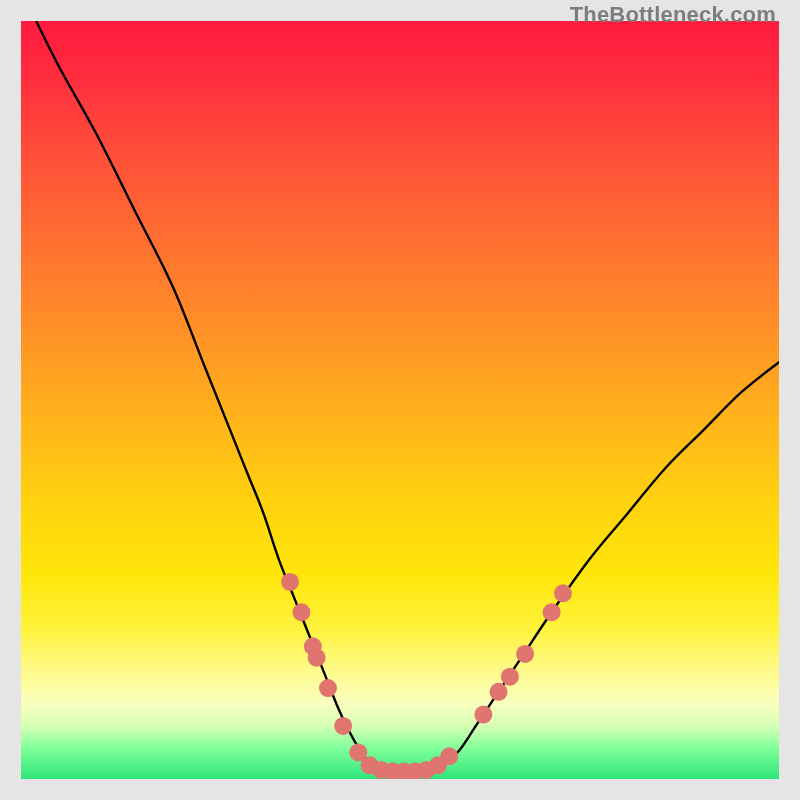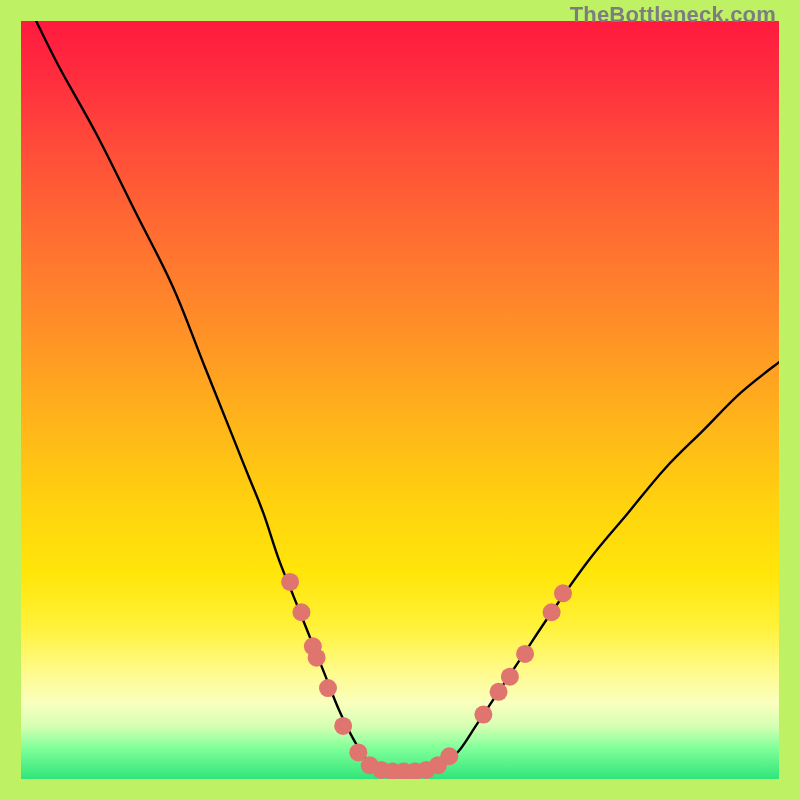--- a/index.html
+++ b/index.html
@@ -7,21 +7,21 @@
     padding: 0;
     width: 800px;
     height: 800px;
     background: #000;
     overflow: hidden;
   }
   .stage {
     position: relative;
     width: 800px;
     height: 800px;
-    background: #bef264;
+    background: #e5e5e5;
   }
   .plot {
     position: absolute;
     left: 21px;
     top: 21px;
     width: 758px;
     height: 758px;
     overflow: hidden;
   }
   .gradient {

